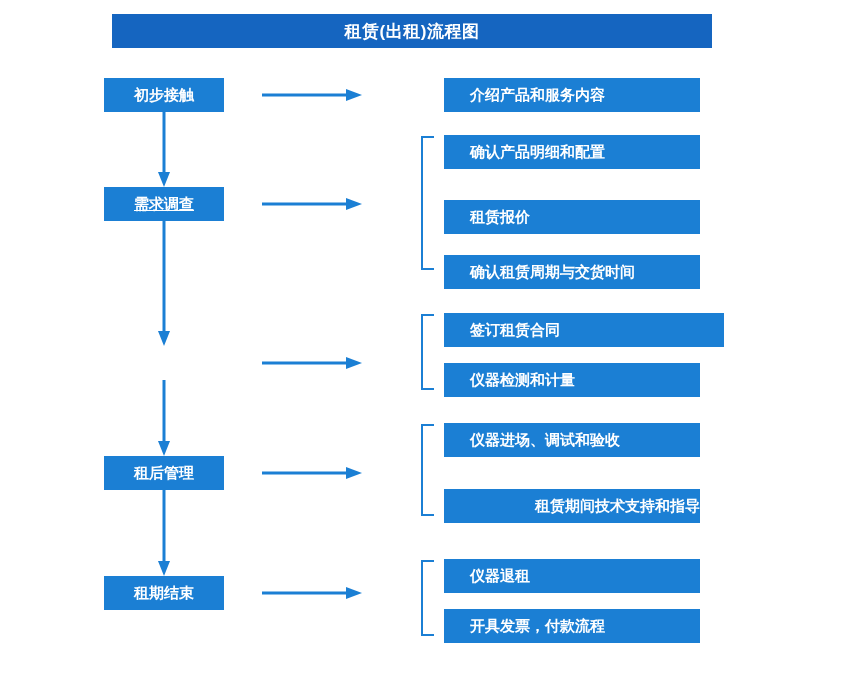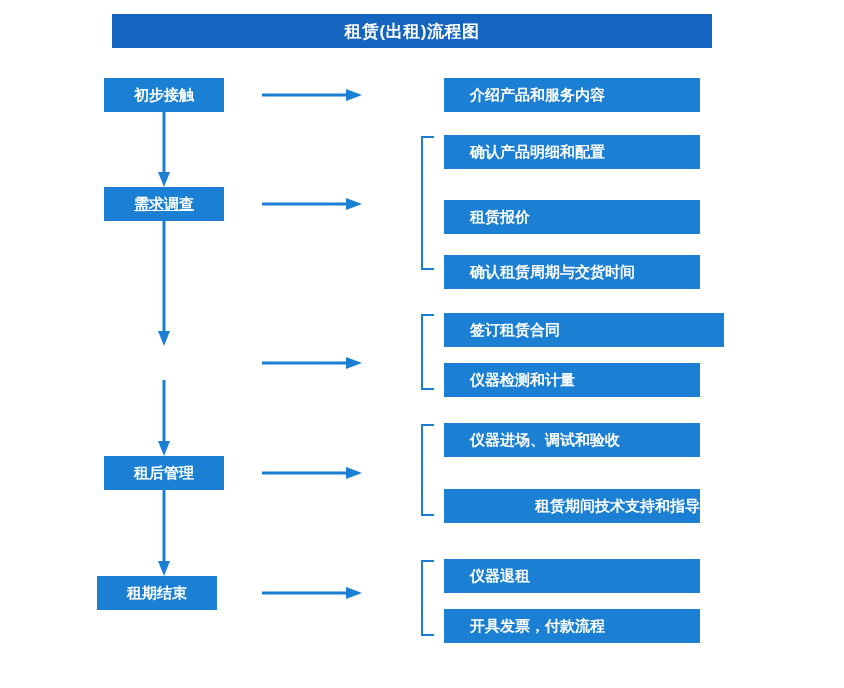--- a/index.html
+++ b/index.html
@@ -79,21 +79,21 @@
 
   <div class="stage-box" style="left:104px; top:78px;">
     <span>初步接触</span>
   </div>
   <div class="stage-box" style="left:104px; top:187px;text-decoration:underline;">
     <span>需求调查</span>
   </div>
   <div class="stage-box" style="left:104px; top:456px;">
     <span>租后管理</span>
   </div>
-  <div class="stage-box" style="left:97px; top:576px;">
+  <div class="stage-box" style="left:104px; top:576px;">
     <span>租期结束</span>
   </div>
 
   <div class="v-arrow" style="left:158px; top:112px; height:75px;">
     <svg width="12" height="75" viewBox="0 0 12 75">
       <line x1="6" y1="0" x2="6" y2="62" stroke="#1b7fd4" stroke-width="3"></line>
       <polygon points="0,60 12,60 6,75" fill="#1b7fd4"></polygon>
     </svg>
   </div>
   <div class="v-arrow" style="left:158px; top:221px; height:125px;">

